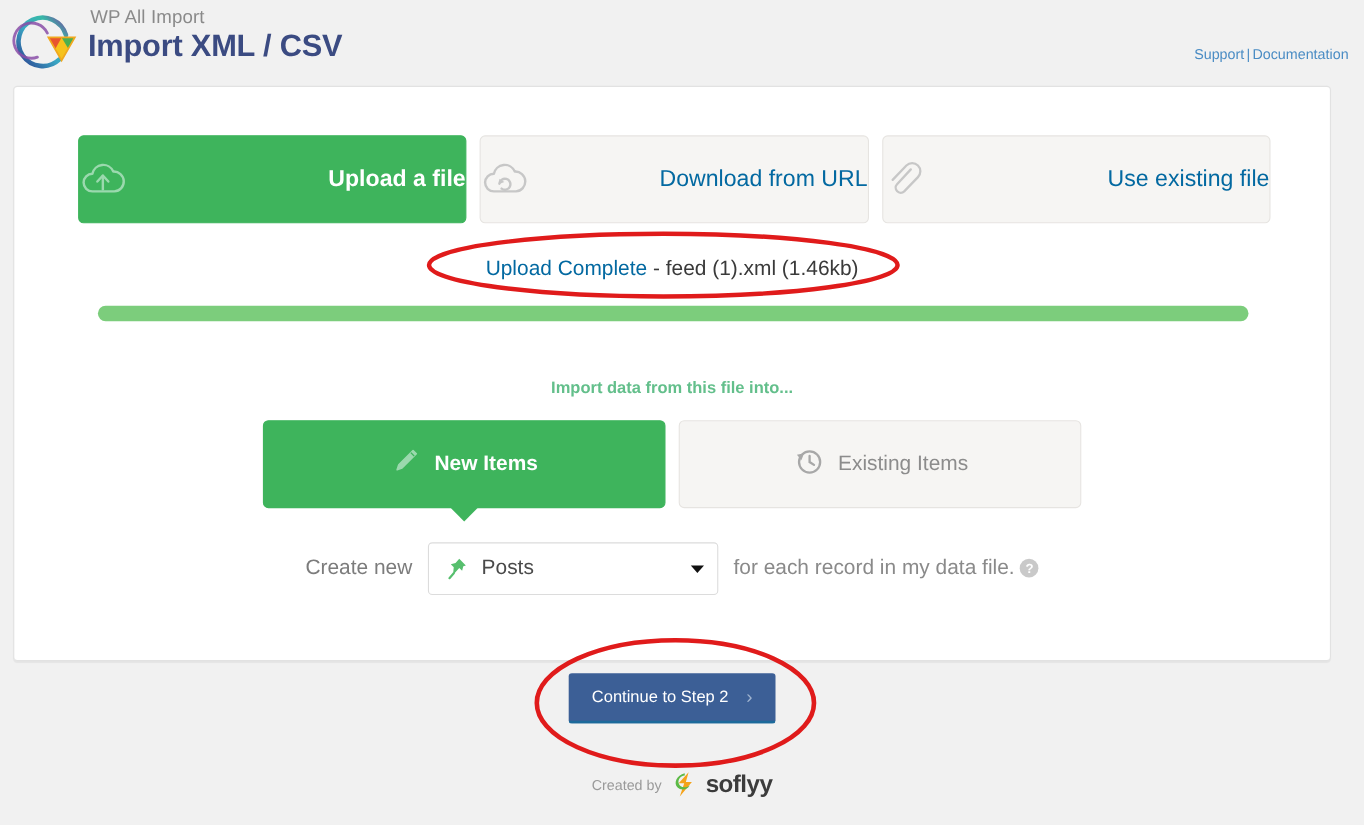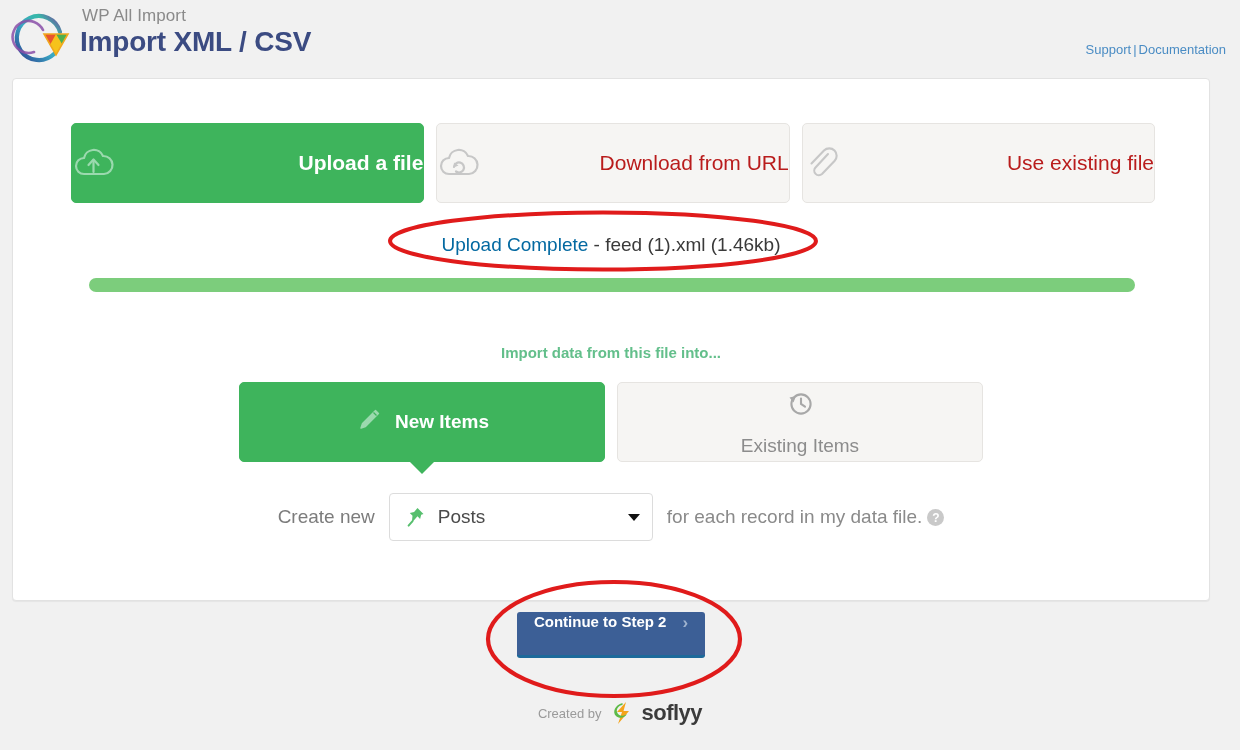--- a/index.html
+++ b/index.html
@@ -56,21 +56,21 @@
     border-radius: 5px;
     display: flex; align-items: center; justify-content: space-between;
     gap: 14px;
     font-size: 21px;
     cursor: pointer;
     user-select: none;
   }
   .src-tab.inactive {
     background: #f6f5f3;
     border: 1px solid #e6e4e1;
-    color: #b91c1c;
+    color: #0369a1;
   }
   .src-tab.active {
     background: #3eb45c;
     border: 1px solid #3eb45c;
     color: #ffffff;
     font-weight: bold;
   }
   .src-tab .ic { display: block; line-height: 0; }
 
   
@@ -101,21 +101,21 @@
     width: 744px; height: 80px;
     display: flex; gap: 12px;
   }
   .tgt-tab {
     flex: 1 1 0; border-radius: 5px;
     display: flex; align-items: center; justify-content: center; gap: 12px;
     font-size: 19px; cursor: pointer; user-select: none;
     position: relative;
   }
   .tgt-tab.inactive {
-    background: #f6f5f3; border: 1px solid #e6e4e1; color: #8c8c8c; flex-direction: column;
+    background: #f6f5f3; border: 1px solid #e6e4e1; color: #8c8c8c;
   }
   .tgt-tab.active {
     background: #3eb45c; border: 1px solid #3eb45c; color: #ffffff;
     font-weight: bold;
   }
   .tgt-tab.active:after {
     content: ""; position: absolute; left: 50%; bottom: -13px;
     margin-left: -13px; width: 0; height: 0;
     border-left: 13px solid transparent;
     border-right: 13px solid transparent;
@@ -157,21 +157,21 @@
   
   .continue-btn {
     position: absolute; left: 517px; top: 612px;
     width: 188px; height: 46px;
     background: #3c5f96;
     border: none; border-bottom: 3px solid #1d6a9b;
     border-radius: 3px;
     color: #ffffff; font-size: 15px;
     font-family: "Liberation Sans", sans-serif;
     cursor: pointer;
-    display: flex; justify-content: center; gap: 16px; font-weight: bold;
+    display: flex; align-items: center; justify-content: center; gap: 16px;
   }
   .continue-btn .chev { color: #9fb3cf; font-size: 17px; }
 
   
   .footer {
     position: absolute; left: 0; top: 700px; width: 100%;
     display: flex; align-items: center; justify-content: center; gap: 7px;
   }
   .footer .cb { font-size: 13px; color: #9a9a9a; }
   .footer .soflyy { font-size: 22px; font-weight: bold; color: #3b3b3b;

